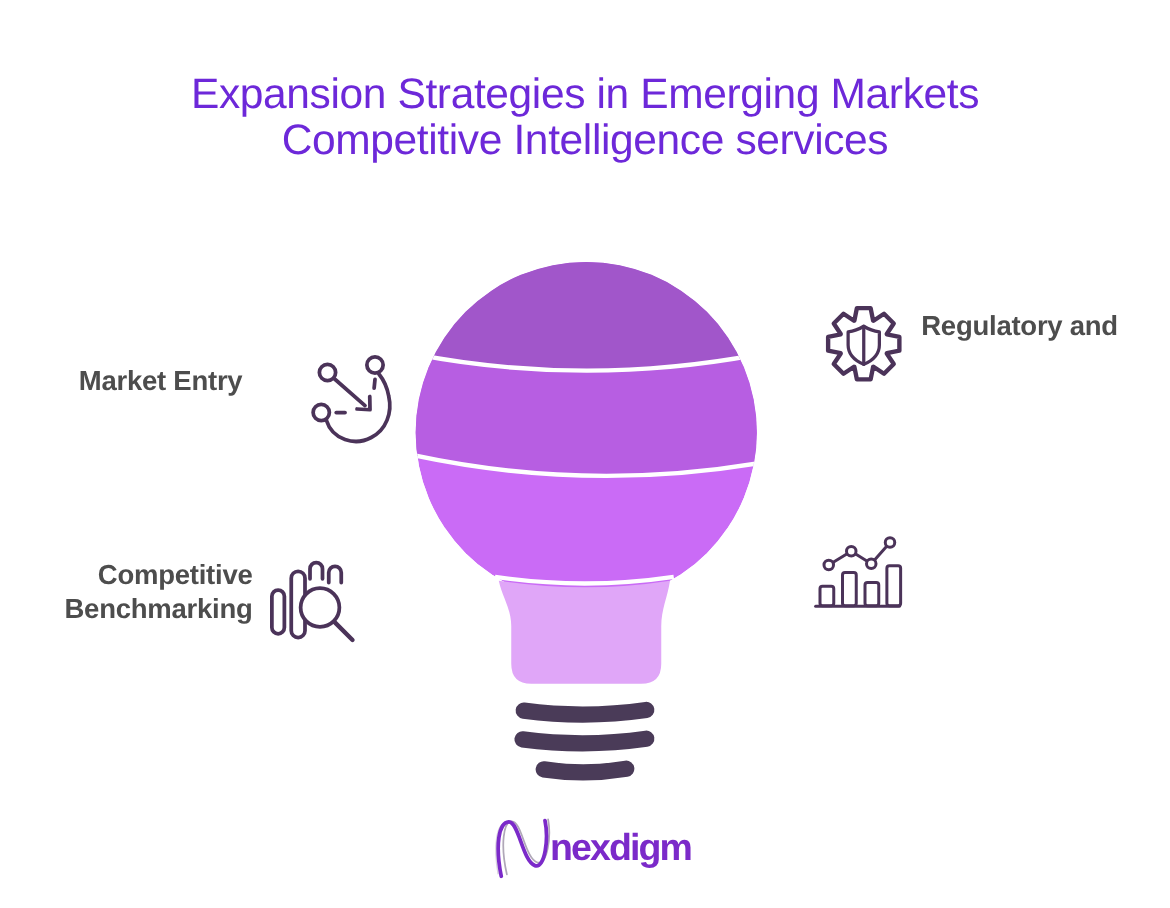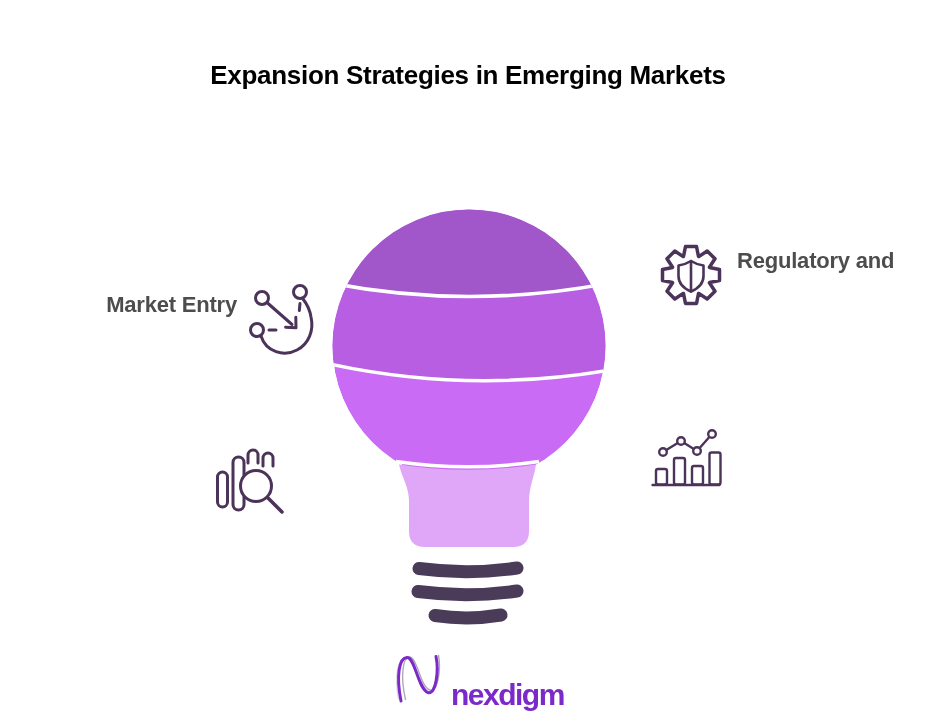--- a/index.html
+++ b/index.html
@@ -2,50 +2,55 @@
 <html><head>
 <meta charset="utf-8">
 <style>
   html,body{margin:0;padding:0;background:#ffffff;}
   .canvas{
     position:relative;width:936px;height:726px;background:#ffffff;overflow:hidden;
     font-family:"Liberation Sans",sans-serif;
   }
   .title{
     position:absolute;top:57px;left:0;right:0;text-align:center;
-    font-weight:bold;font-size:26px;line-height:37px;color:#000000;letter-spacing:-0.3px;
+    font-weight:normal;font-size:34px;line-height:37px;color:#6d28d9;letter-spacing:-0.3px;
   }
   .callout{
     position:absolute;font-weight:bold;font-size:22px;color:#4d4d4d;letter-spacing:-0.2px;
   }
   .callout.left{text-align:right;line-height:27px;}
   .callout.right{text-align:left;line-height:28.5px;}
-  #callout-market-entry{left:20px;top:291px;width:217px;}
+  #callout-market-entry{left:20px;top:291px;width:217px;text-align:center;}
   #callout-benchmarking{left:0px;top:446px;width:202px;}
   #callout-regulatory{left:737px;top:247px;width:190px;}
   #callout-consumer{left:737px;top:432px;width:190px;}
   .artwork{position:absolute;left:0;top:0;width:936px;height:726px;}
   .logo-text{
-    position:absolute;left:451px;top:662px;
-    font-weight:bold;font-size:30px;letter-spacing:-1.5px;color:#7b2ac9;margin-top:16px;
+    position:absolute;left:440px;top:662px;
+    font-weight:bold;font-size:30px;letter-spacing:-1.5px;color:#7b2ac9;
   }
 </style>
 </head>
 <body>
 
 <div class="canvas">
 
   <div class="title">
     <div>Expansion Strategies in Emerging Markets</div>
+    <div>Competitive Intelligence services</div>
   </div>
 
   <div class="callout left" id="callout-market-entry">
     <div>Market Entry</div>
   </div>
 
+  <div class="callout left" id="callout-benchmarking">
+    <div>Competitive</div>
+    <div>Benchmarking</div>
+  </div>
 
   <div class="callout right" id="callout-regulatory">
     <div>Regulatory and</div>
   </div>
 
 
   <svg class="artwork" viewBox="0 0 936 726">
     <defs>
       <clipPath id="bulbClip">
           <circle cx="469" cy="346" r="136.5"></circle>

